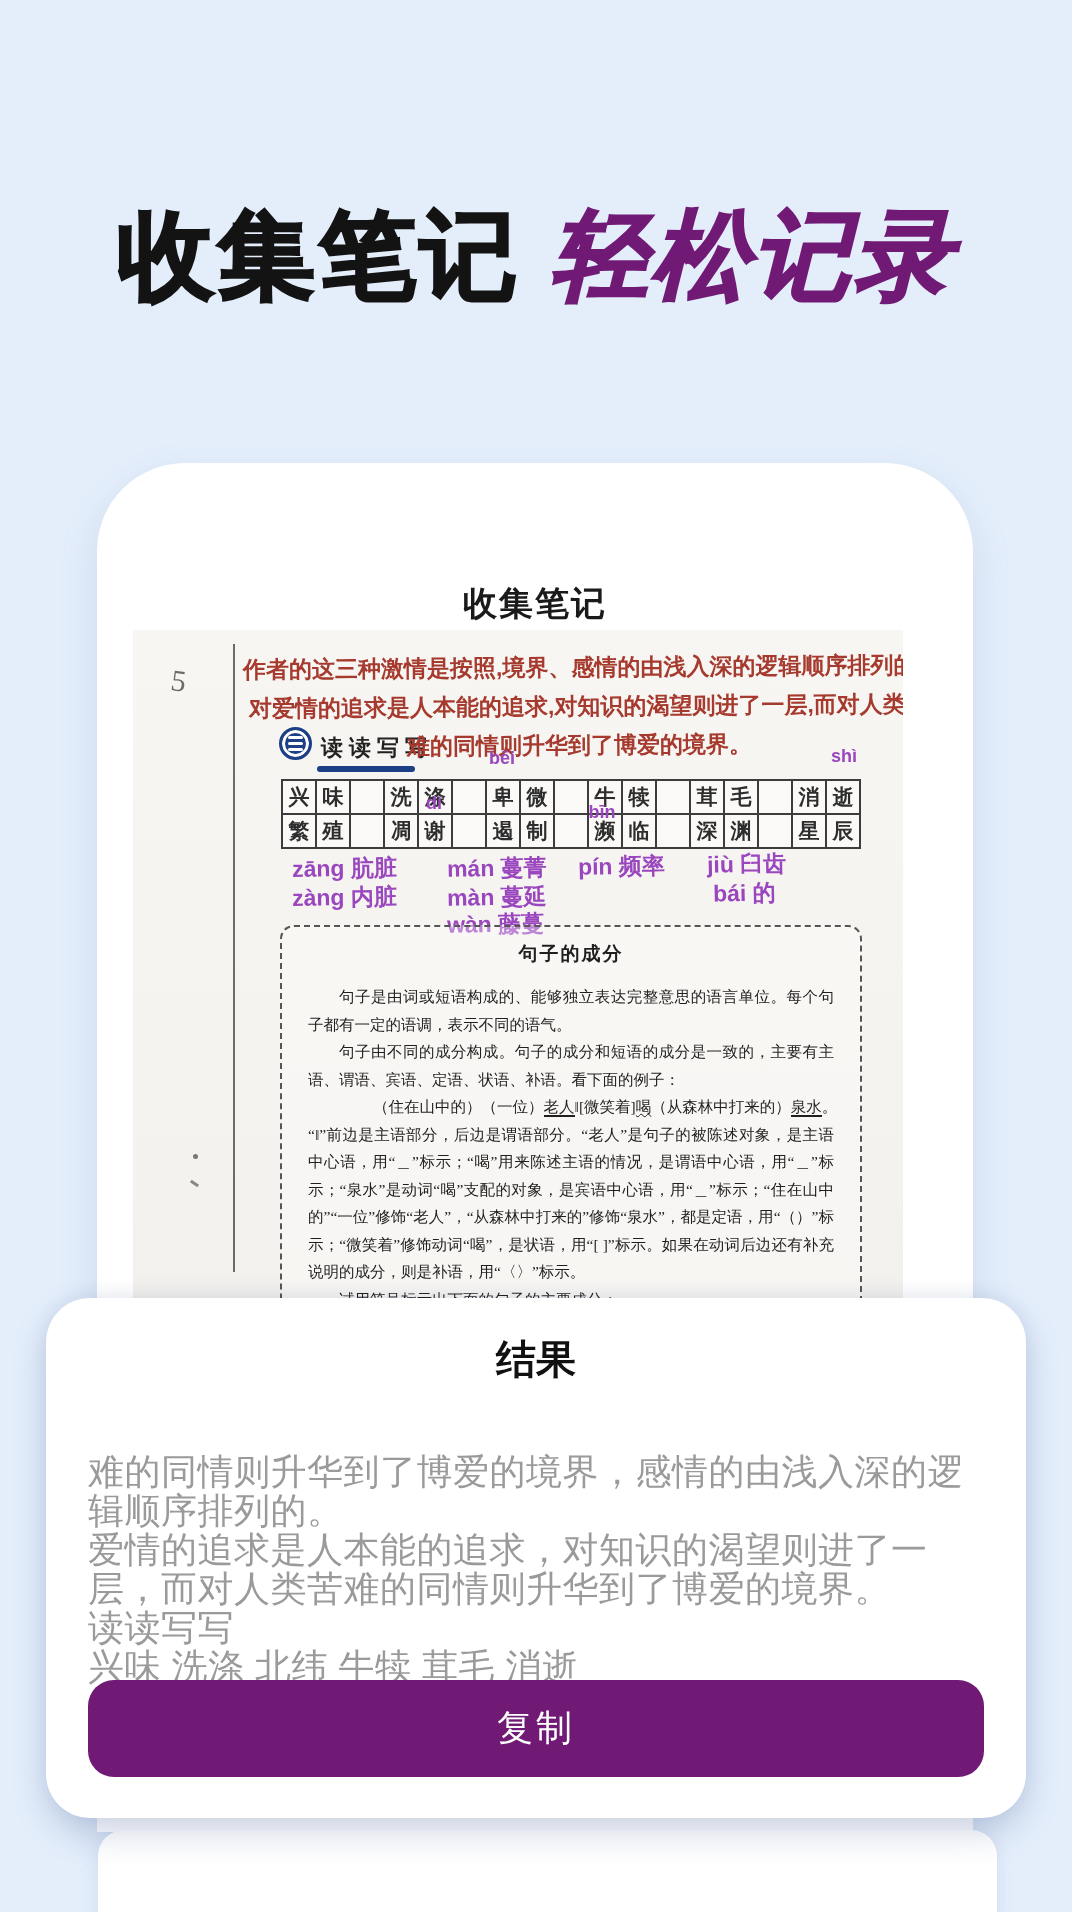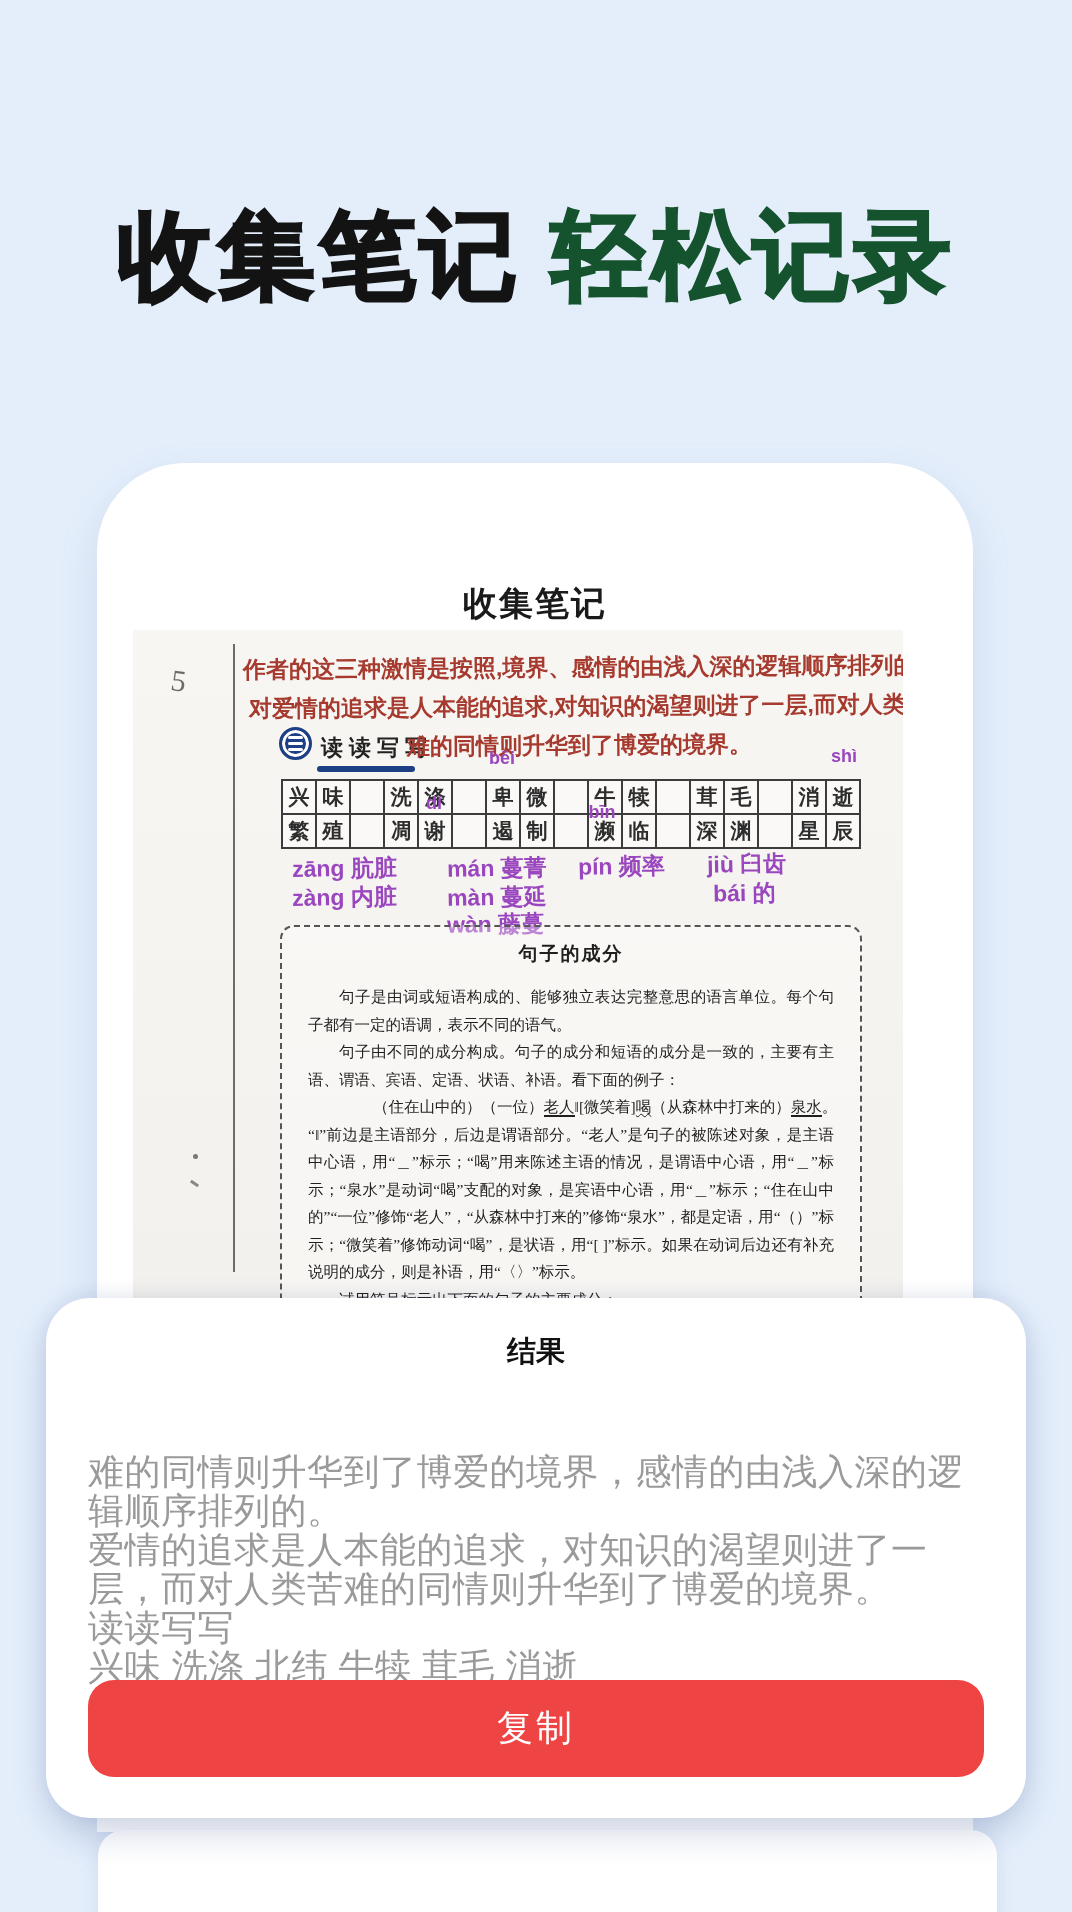--- a/index.html
+++ b/index.html
@@ -75,36 +75,36 @@
 
   
   .card2{position:absolute;left:98px;top:1830px;width:899px;height:90px;background:#fff;
     border-radius:26px 26px 0 0;box-shadow:0 6px 18px rgba(70,100,160,.12);z-index:1;}
 
   
   .sheet{position:absolute;left:46px;top:1298px;width:980px;height:520px;background:#ffffff;
     border-radius:44px;z-index:3;box-shadow:0 14px 34px rgba(40,70,130,.22),0 -4px 18px rgba(40,70,130,.06);
     overflow:hidden;}
   .sheet-title{position:absolute;left:0;top:34px;width:100%;text-align:center;
-    font-size:29px;font-weight:700;color:#111;}
+    font-size:40px;font-weight:700;color:#111;}
   .result-text{position:absolute;left:42px;top:154px;width:902px;
     font-size:36px;line-height:39px;letter-spacing:.5px;}
   .result-text p{margin:0;}
   .copy-btn{position:absolute;left:42px;top:382px;width:896px;height:97px;border:none;
     border-radius:26px;color:#fff;font-size:36px;font-weight:500;letter-spacing:3px;
     font-family:"Liberation Sans",sans-serif;cursor:pointer;display:flex;align-items:center;justify-content:center;}
 </style>
 </head>
 <body>
 
 <div id="screen" style="background: rgb(228, 238, 251);">
 
   <div class="hero">
     <span class="blk">收集笔记</span>
-    <span class="blu" style="color: #14532d;">轻松记录</span>
+    <span class="blu" style="color: #701a75; font-style: italic;">轻松记录</span>
   </div>
 
   <div class="card">
     <div class="card-title">收集笔记</div>
 
     <div class="photo">
       <span class="margin-mark">5</span>
       <div class="vline"></div>
       <div class="tick1"></div>
       <div class="tick2"></div>
@@ -186,16 +186,16 @@
   <div class="card2"></div>
 
   <div class="sheet">
     <div class="sheet-title">结果</div>
     <div class="result-text" style="color: rgb(154, 154, 154);">
       <p>难的同情则升华到了博爱的境界，感情的由浅入深的逻辑顺序排列的。</p>
       <p>爱情的追求是人本能的追求，对知识的渴望则进了一层，而对人类苦难的同情则升华到了博爱的境界。</p>
       <p>读读写写</p>
       <p>兴味 洗涤 北纬 牛犊 茸毛 消逝</p>
     </div>
-    <button class="copy-btn" style="background: #ef4444;">复制</button>
+    <button class="copy-btn" style="background: #701a75;">复制</button>
   </div>
 
 </div>
 
 </body></html>

